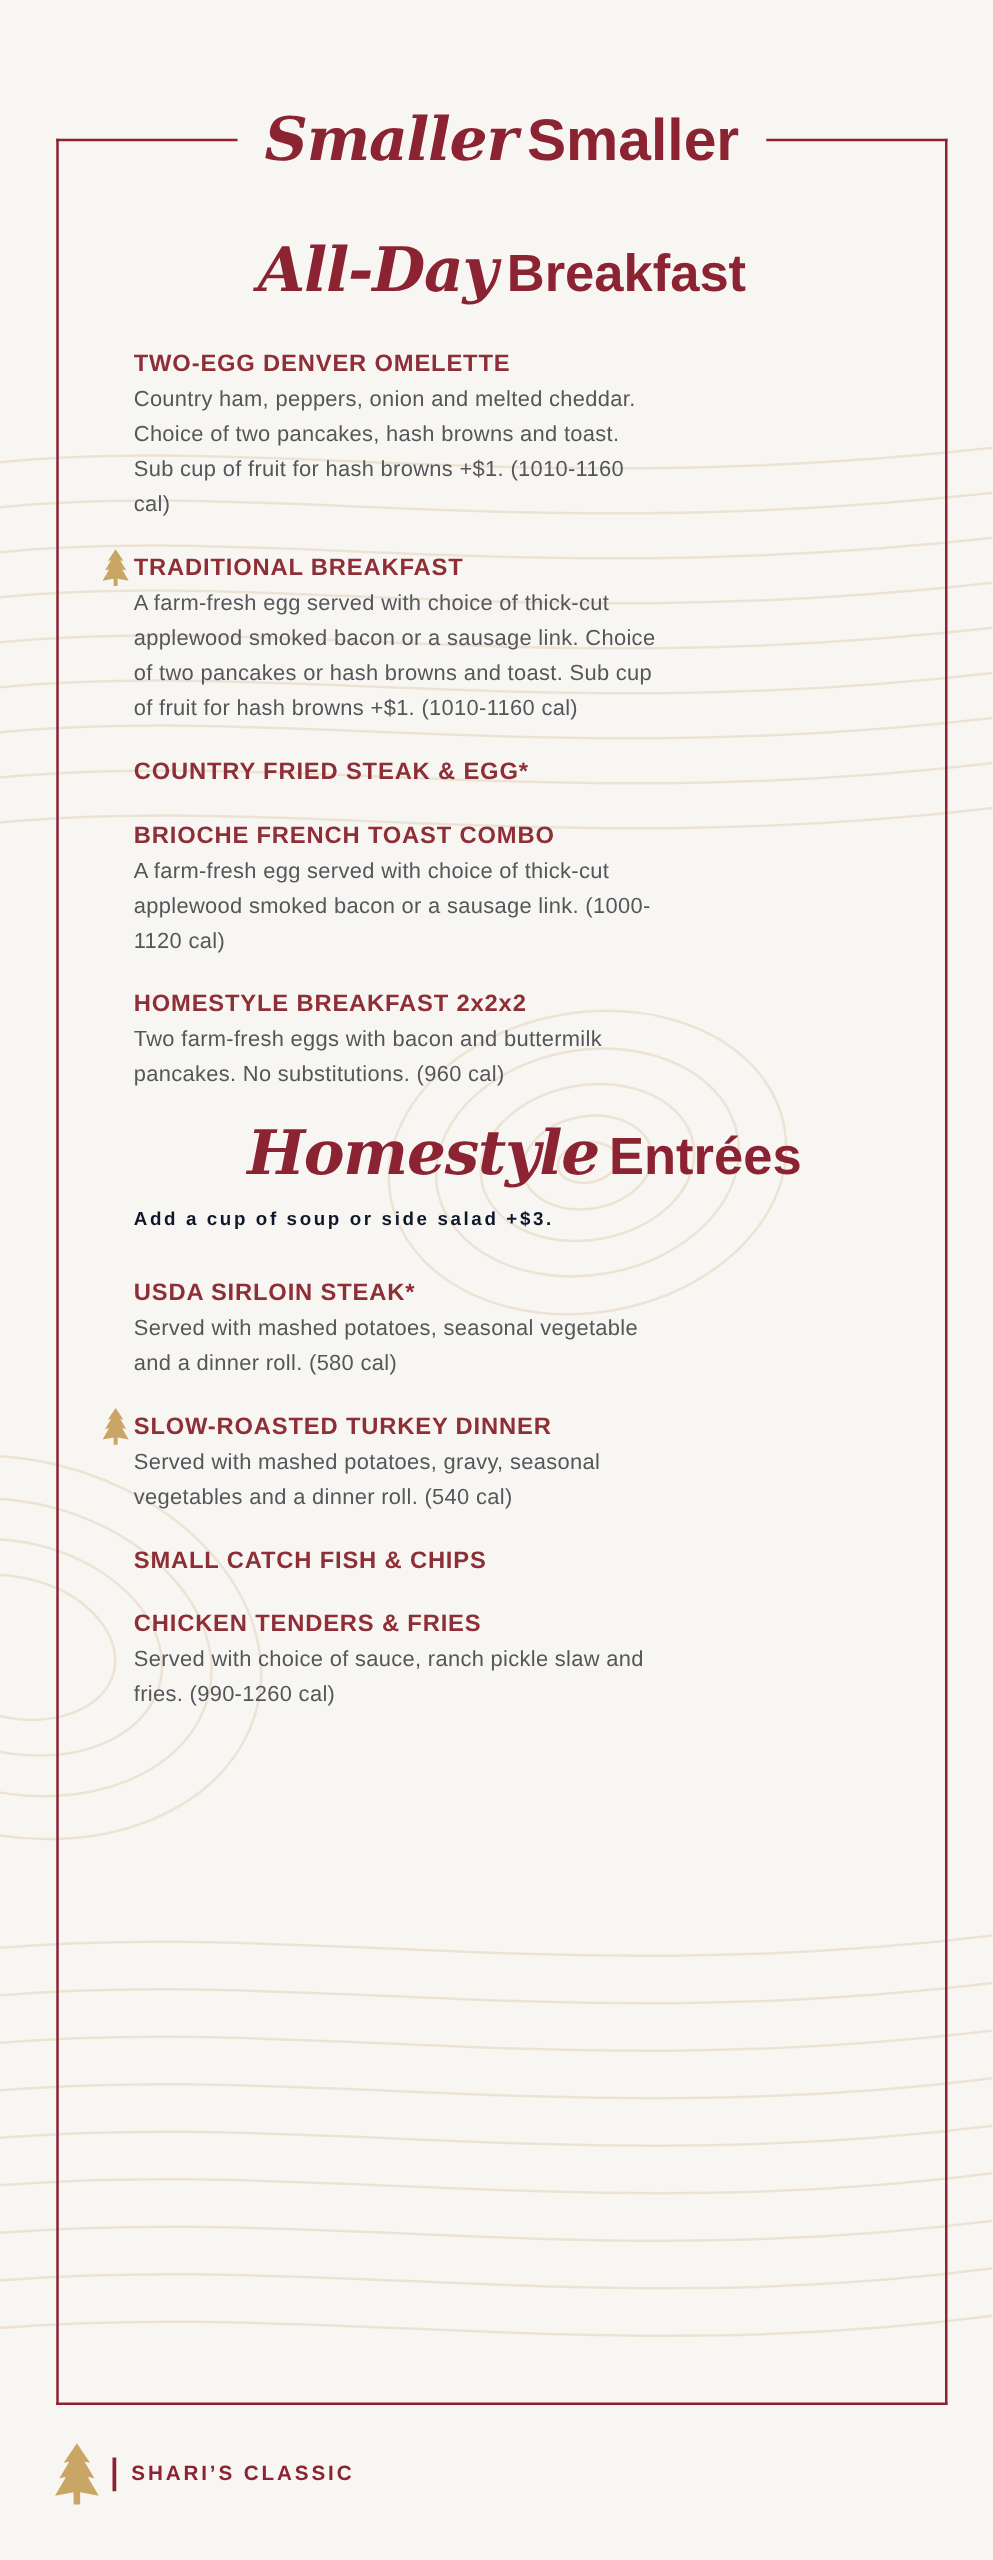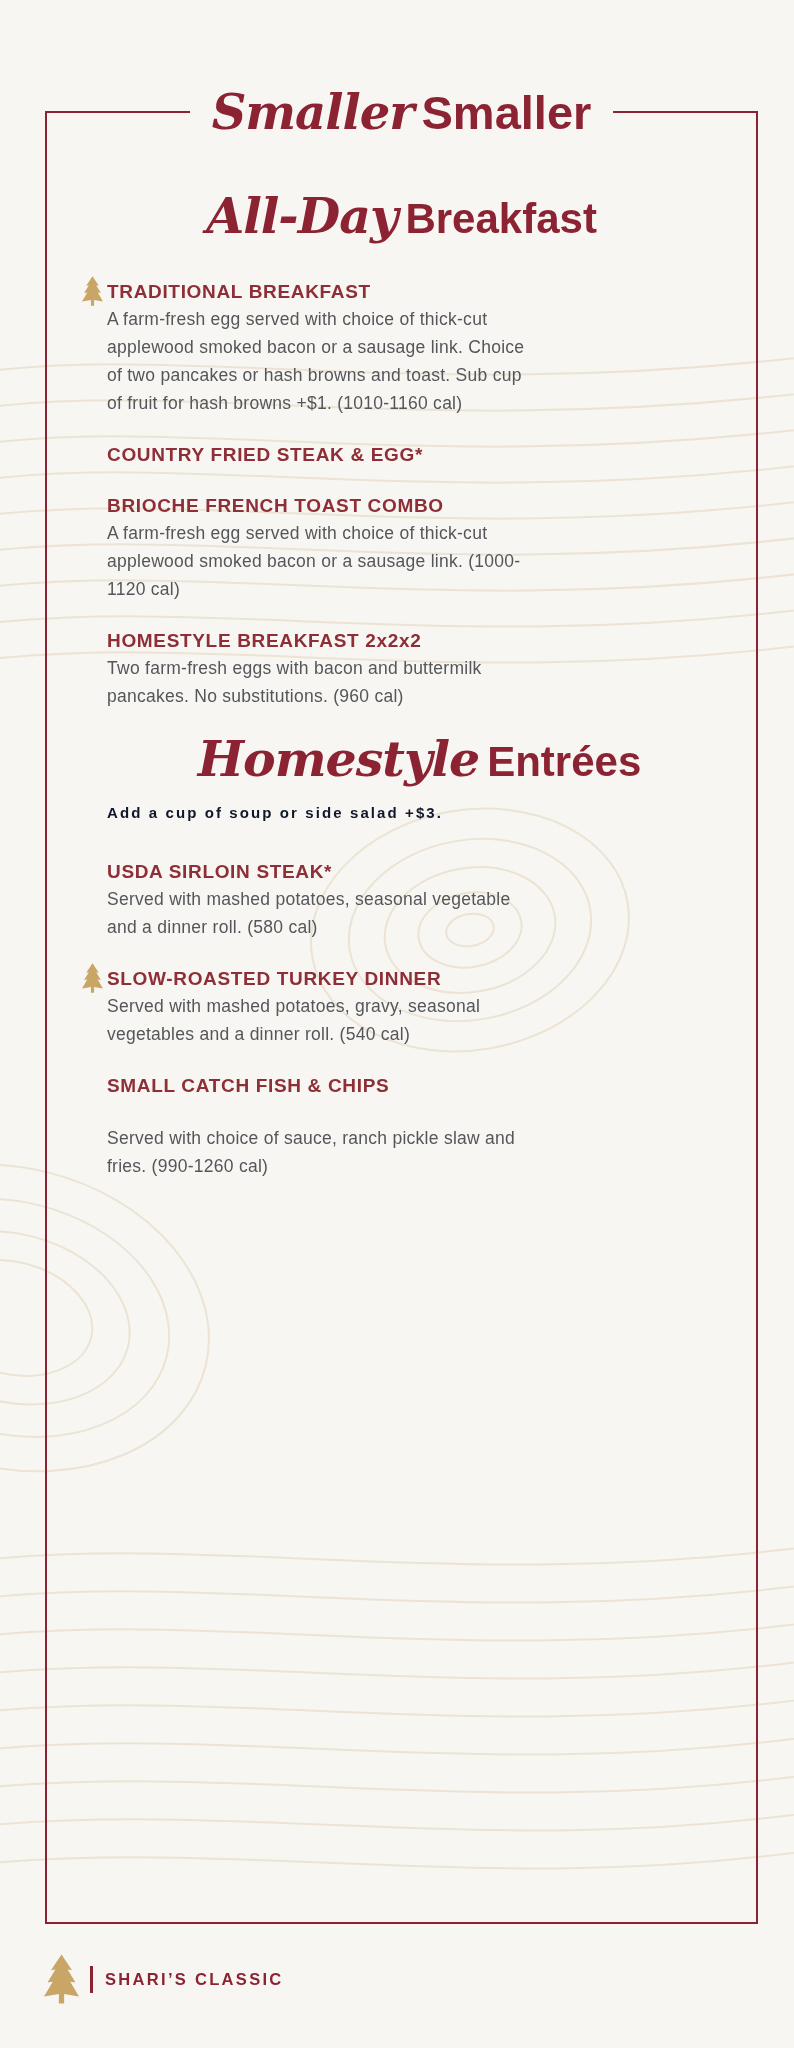--- a/index.html
+++ b/index.html
@@ -129,20 +129,25 @@
     <div class="line"></div>
     <h1 class="main-title"><span class="script">Smaller</span><span class="plain">Smaller</span></h1>
     <div class="line"></div>
   </div>
 
   <div class="content">
   <div class="section">
     <h2 class="section-header"><span class="script">All-Day</span><span class="plain">Breakfast</span></h2>
 
     <div class="items">
+  <div class="item">
+
+    <div class="item-name">TWO-EGG DENVER OMELETTE</div>
+    <div class="item-desc">Country ham, peppers, onion and melted cheddar. Choice of two pancakes, hash browns and toast. Sub cup of fruit for hash browns +$1. (1010-1160 cal)</div>
+  </div>
 
   <div class="item">
     <span class="tree">
       <svg viewBox="0 0 20 28">
                 <path d="M10 0 L16 9 L13.5 8.5 L18 16 L15 15.5 L20 24 L11.5 22.5 L11.5 28 L8.5 28 L8.5 22.5 L0 24 L5 15.5 L2 16 L6.5 8.5 L4 9 Z"></path>
               </svg>
     </span>
     <div class="item-name">TRADITIONAL BREAKFAST</div>
     <div class="item-desc">A farm-fresh egg served with choice of thick-cut applewood smoked bacon or a sausage link. Choice of two pancakes or hash browns and toast. Sub cup of fruit for hash browns +$1. (1010-1160 cal)</div>
   </div>
@@ -188,20 +193,21 @@
     <div class="item-desc">Served with mashed potatoes, gravy, seasonal vegetables and a dinner roll. (540 cal)</div>
   </div>
 
   <div class="item">
 
     <div class="item-name">SMALL CATCH FISH &amp; CHIPS</div>
   </div>
 
   <div class="item">
 
+    <div class="item-name">CHICKEN TENDERS &amp; FRIES</div>
     <div class="item-desc">Served with choice of sauce, ranch pickle slaw and fries. (990-1260 cal)</div>
   </div>
 </div>
   </div>
 </div>
 
   <div class="footer">
     <span class="footer-tree">
       <svg viewBox="0 0 20 28">
           <path d="M10 0 L16 9 L13.5 8.5 L18 16 L15 15.5 L20 24 L11.5 22.5 L11.5 28 L8.5 28 L8.5 22.5 L0 24 L5 15.5 L2 16 L6.5 8.5 L4 9 Z"></path>

